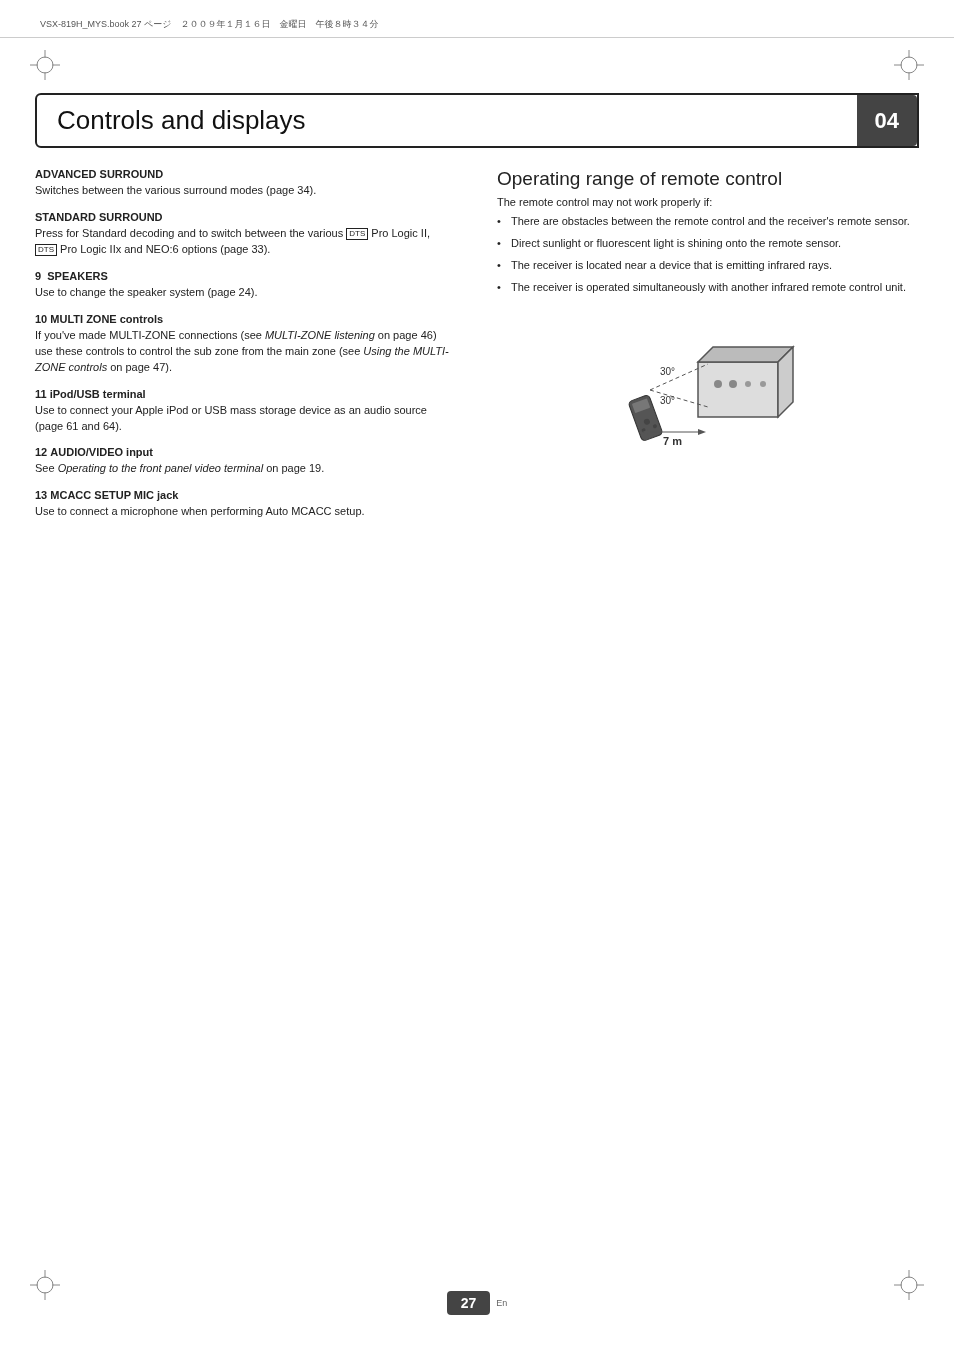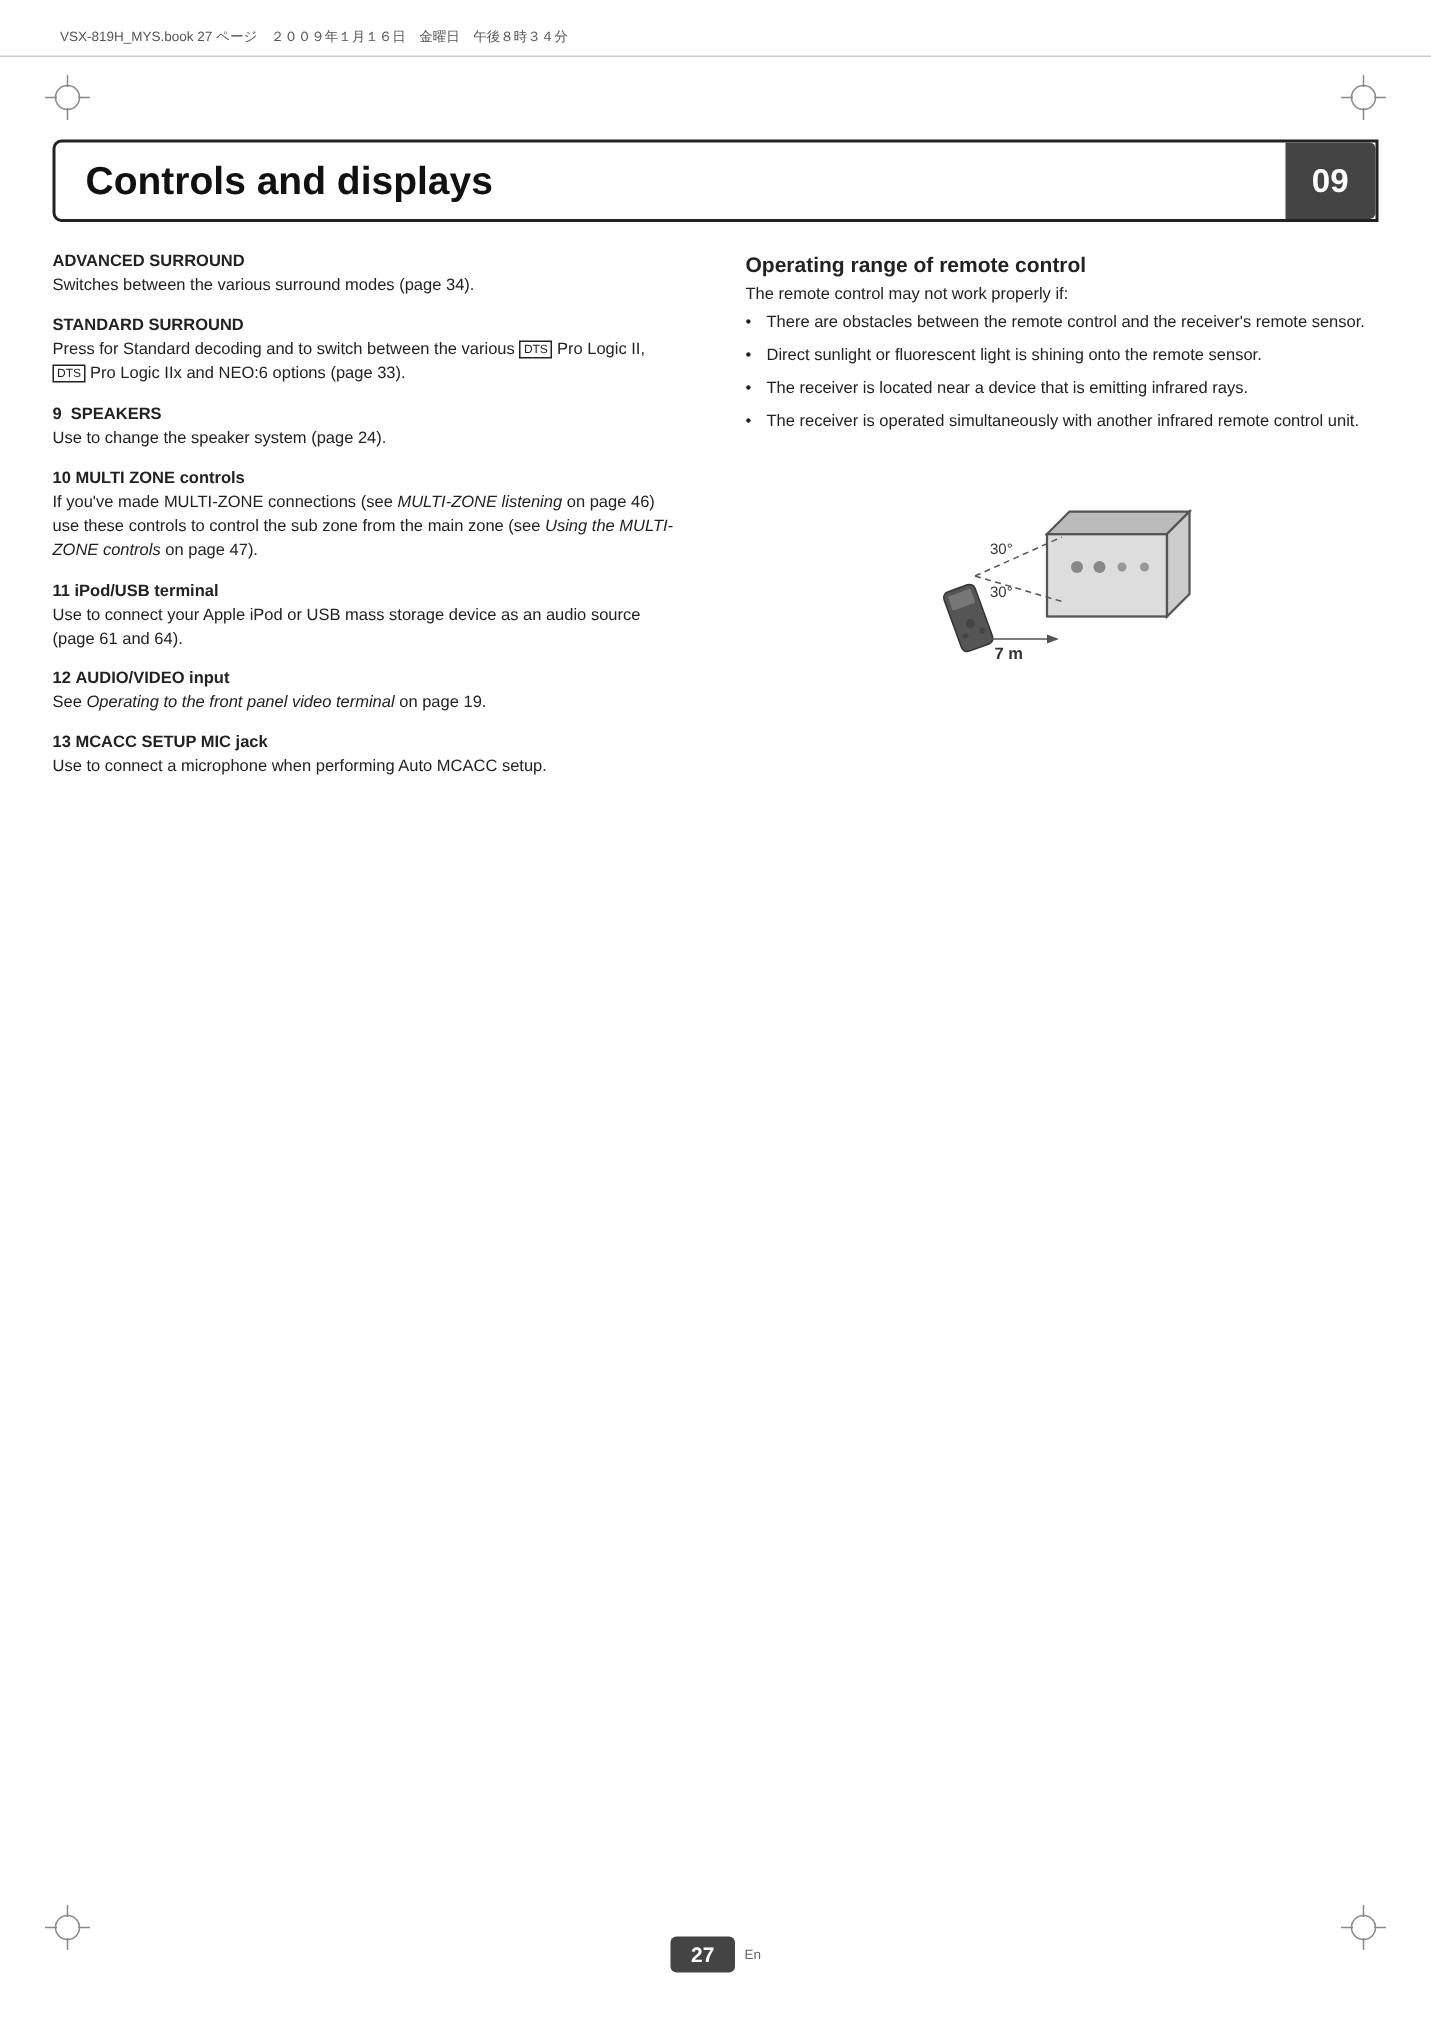--- a/index.html
+++ b/index.html
@@ -55,21 +55,21 @@
       position: relative;
     }
     .chapter-title-box {
       flex: 1;
       padding: 10px 20px;
       display: flex;
       align-items: center;
     }
     .chapter-title {
       font-size: 26px;
-      font-weight: bold;
+      font-weight: normal;
       color: #111;
     }
     .chapter-number-box {
       background: #444;
       color: #fff;
       font-size: 22px;
       font-weight: bold;
       padding: 8px 18px;
       display: flex;
       align-items: center;
@@ -131,22 +131,22 @@
     }
     .bullet-list li::before {
       content: "•";
       position: absolute;
       left: 0;
       top: 0;
     }
 
     
     .operating-range-title {
-      font-size: 14px;
-      font-weight: bold;
+      font-size: 19px;
+      font-weight: normal;
       margin-bottom: 6px;
     }
     .operating-range-intro {
       font-size: 11px;
       margin-bottom: 4px;
     }
 
     
     .remote-diagram {
       margin-top: 16px;
@@ -236,21 +236,21 @@
 
 <div class="page-header">
   <span class="page-header-text">VSX-819H_MYS.book  27 ページ　２００９年１月１６日　金曜日　午後８時３４分</span>
 </div>
 
 <div class="chapter-header">
   <div class="chapter-title-box">
     <span class="chapter-title">Controls and displays</span>
   </div>
   <div class="chapter-number-box">
-    <span>09</span>
+    <span>04</span>
   </div>
 </div>
 
 <div class="main-content">
 
   <div class="left-column">
 
     <div class="section">
       <div class="section-title">ADVANCED SURROUND</div>
       <div class="section-body">Switches between the various surround modes (page 34).</div>

